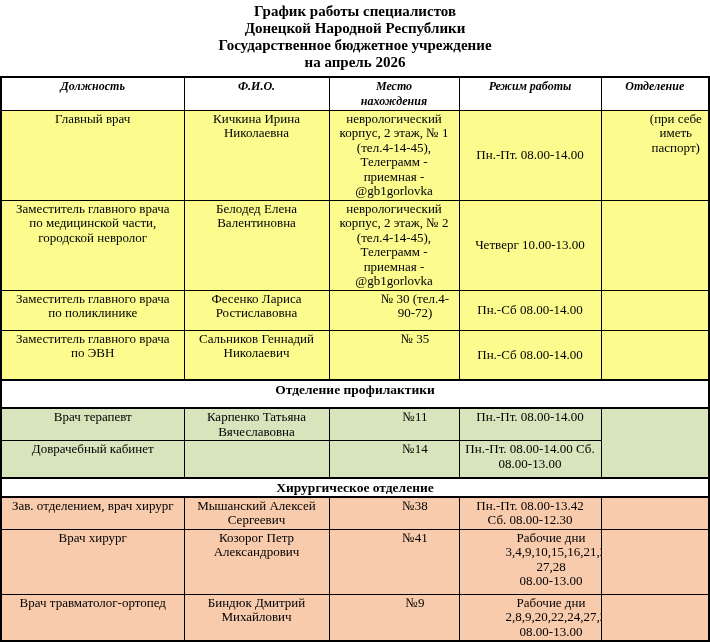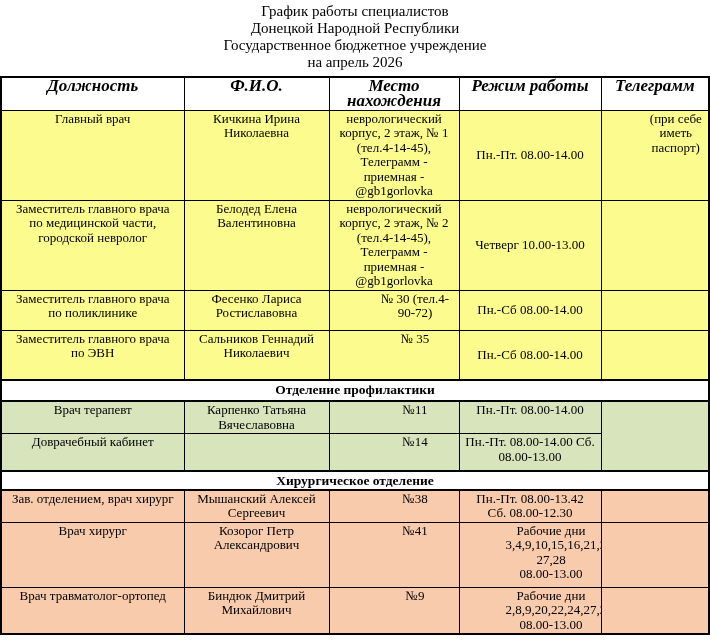--- a/index.html
+++ b/index.html
@@ -7,21 +7,21 @@
     width: 710px; height: 643px;
     overflow: hidden;
     background: #ffffff;
     font-family: "Liberation Serif", "DejaVu Serif", serif;
     color: #000000;
   }
   .title-block {
     width: 710px;
     padding-top: 3px;
     text-align: center;
-    font-weight: normal;
+    font-weight: bold;
     font-size: 15px;
     line-height: 17px;
   }
   table.schedule {
     margin-top: 5px;
     width: 708px;
     border-collapse: collapse;
     table-layout: fixed;
     border: 2px solid var(--border, #000);
     font-size: 13px;
@@ -36,21 +36,21 @@
     padding: 1px 4px;
     vertical-align: top;
     text-align: center;
     line-height: 14.5px;
     white-space: pre-line;
     overflow: hidden;
   }
   th {
     font-style: italic;
     font-weight: bold;
-    font-size: 17px;
+    font-size: 12px;
     margin-top: 20px;
   }
   .ctr { text-align: center; padding-left: 46px; }
   .mid { vertical-align: middle; }
   tr.sec-yellow td { background: var(--yellow, #fbfb8e); }
   tr.sec-green  td { background: var(--green,  #d8e4bc); margin-top: 17px; }
   tr.sec-orange td { background: var(--orange, #f8cbad); }
   tr.section-row td {
     background: #ffffff;
     font-weight: bold;
@@ -80,21 +80,21 @@
       <col class="c4">
       <col class="c5">
   </colgroup>
   <thead>
     <tr style="height:33px">
       <th>Должность</th>
       <th>Ф.И.О.</th>
       <th>Место
 нахождения</th>
       <th>Режим работы</th>
-      <th>Телеграмм</th>
+      <th>Отделение</th>
     </tr>
   </thead>
   <tbody>
 
     <tr class="sec-yellow" style="height:89px">
       <td>Главный врач</td>
       <td>Кичкина Ирина
 Николаевна</td>
       <td>неврологический
 корпус, 2 этаж, № 1
@@ -132,21 +132,21 @@
     <tr class="sec-yellow" style="height:50px">
       <td>Заместитель главного врача
 по ЭВН</td>
       <td>Сальников Геннадий
 Николаевич</td>
       <td class="ctr">№ 35</td>
       <td class="mid">Пн.-Сб 08.00-14.00</td>
       <td></td>
     </tr>
 
-    <tr class="section-row" style="height:21px">
+    <tr class="section-row" style="height:28px">
       <td colspan="5">Отделение профилактики</td>
     </tr>
     <tr class="sec-green" style="height:31px">
       <td>Врач терапевт</td>
       <td>Карпенко Татьяна
 Вячеславовна</td>
       <td class="ctr">№11</td>
       <td>Пн.-Пт. 08.00-14.00</td>
       <td rowspan="2"></td>
     </tr>

